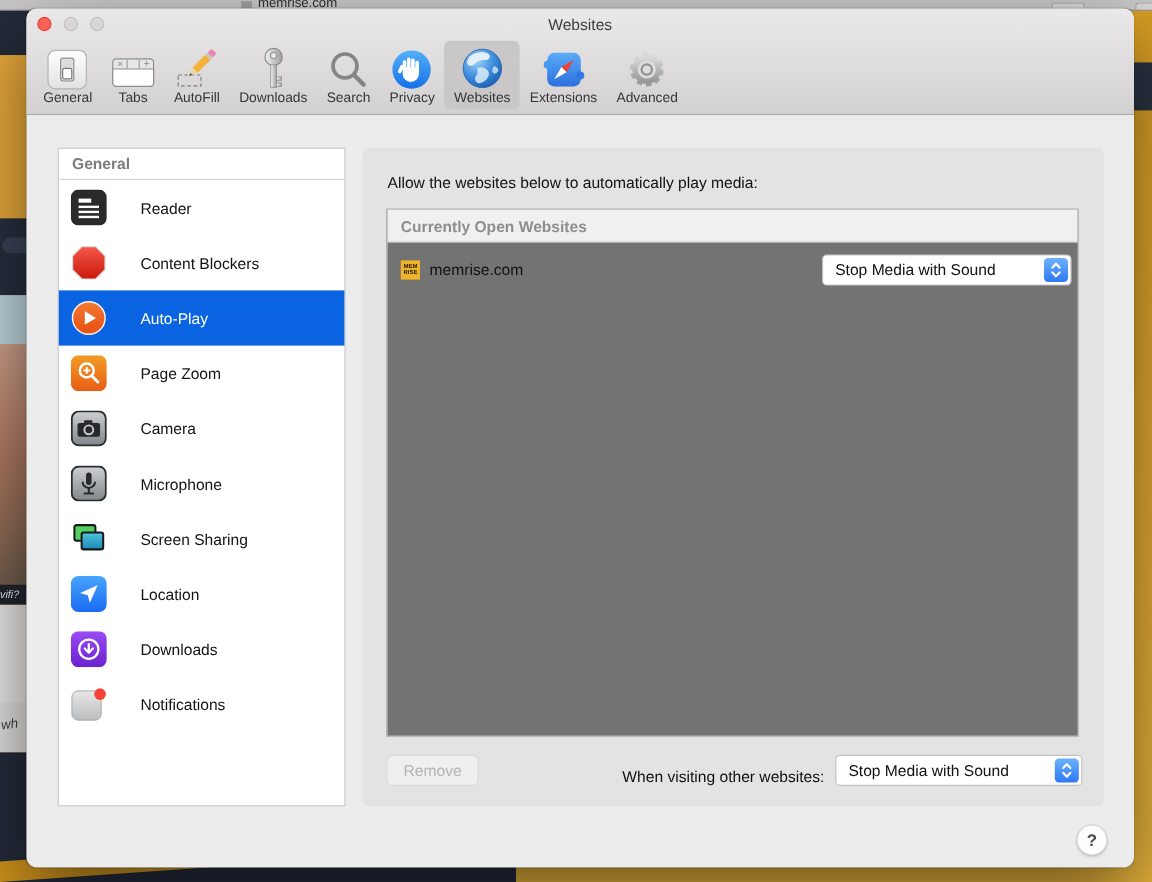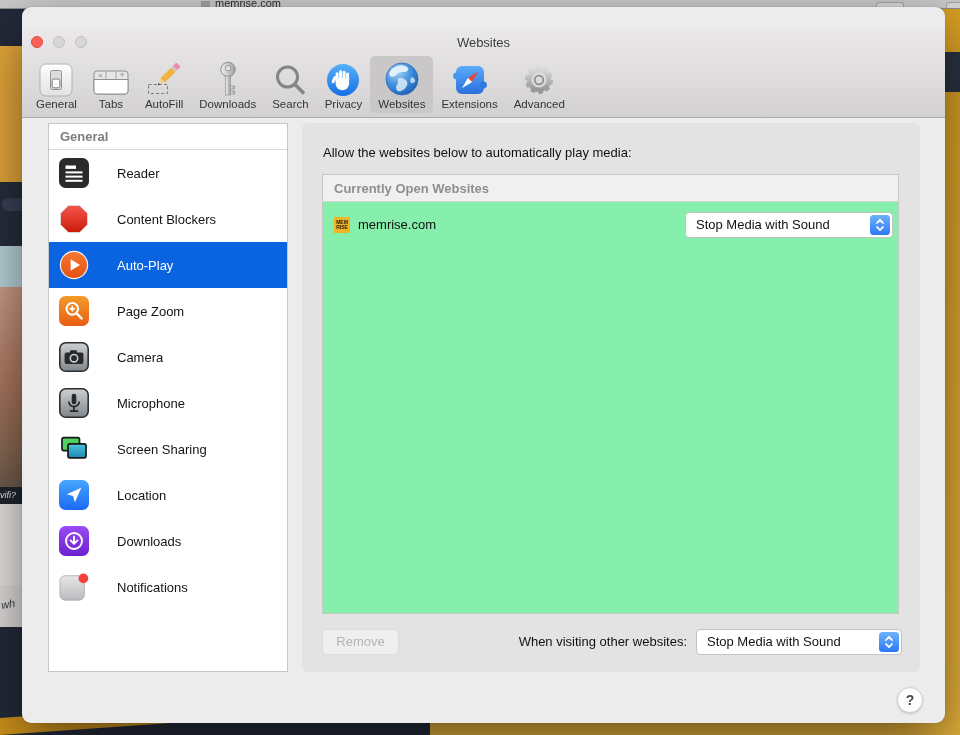--- a/index.html
+++ b/index.html
@@ -30,21 +30,21 @@
   .blk-card2 span { position:absolute; left:1px; top:13px; font-style:italic; font-size:11px; color:#3c3c3c; transform:rotate(-8deg); }
   .blk-navy3 { top:627px; height:108px; background:#252b3b; }
   .bg-right-navy { left:930px; top:52px; width:30px; height:40px; background:#2b3342; z-index:1; }
   .bg-bottom-navy { left:0; top:695px; width:430px; height:40px; background:#252b3b; z-index:1; }
   .bg-gold-band { left:-25px; top:705px; width:420px; height:17px; background:linear-gradient(90deg,#cf9118,#ecb63d); transform:rotate(-4deg); z-index:1; }
 
   
   .window { left:22px; top:7px; width:923px; height:716px; background:#ececec; border-radius:9px;
     box-shadow:0 24px 60px rgba(0,0,0,.52), 0 0 1px rgba(0,0,0,.45); z-index:5; }
   .chrome { position:absolute; top:0; left:0; right:0; height:89px; border-radius:9px 9px 0 0;
-    background:linear-gradient(#eae8e9 0%,#dedcdd 55%,#d2d0d1 100%); border-bottom:1px solid #acaaab;margin-top:22px; }
+    background:linear-gradient(#eae8e9 0%,#dedcdd 55%,#d2d0d1 100%); border-bottom:1px solid #acaaab; }
   .titlebar { position:relative; height:26px; }
   .light { position:absolute; top:7px; width:12px; height:12px; border-radius:50%; }
   .light-close { left:9px;  background:#f96156; border:1px solid #e04b41; }
   .light-gray  { background:#d8d6d6; border:1px solid #c2c0c0; }
   .l-min { left:31px; } .l-zoom { left:53px; }
   .win-title { text-align:center; font-size:13px; color:#3e3e3e; padding-top:6px; }
 
   .toolbar { position:absolute; top:26px; left:0; right:0; height:62px; display:flex; align-items:flex-start; padding-left:6px; }
   .tb-item { display:flex; flex-direction:column; align-items:center; padding:3px 8px 3px; border-radius:5px; margin-top:1px; }
   .tb-item.selected { background:#c9c7c8; }
@@ -54,36 +54,36 @@
   .content { position:absolute; top:90px; left:0; right:0; bottom:0; border-radius:0 0 9px 9px; }
 
   .sidebar { position:absolute; left:26px; top:26px; width:240px; height:549px; background:#fff; border:1px solid #c6c6c6; }
   .sb-header { font-size:13px; font-weight:bold; color:#7d7d7d; padding:5px 11px 5px; border-bottom:1px solid #d8d8d8; }
   .sb-item { height:46px; display:flex; align-items:center; padding-left:10px; gap:28px; font-size:13px; color:#141414; }
   .sb-item.selected { background:#0a63e1; color:#fff; }
   .sb-icon { width:30px; height:30px; flex:0 0 30px; display:flex; align-items:center; justify-content:center; }
 
   .pane { position:absolute; left:280px; top:26px; width:618px; height:549px; background:#e3e3e3; border-radius:6px; }
   .instruction { position:absolute; left:21px; top:22px; font-size:13px; color:#111; }
-  .sites-table { position:absolute; left:20px; top:51px; width:577px; height:440px; background:#86efac; border:1px solid #c6c6c6; }
+  .sites-table { position:absolute; left:20px; top:51px; width:577px; height:440px; background:#737373; border:1px solid #c6c6c6; }
   .table-header { height:27px; line-height:27px; background:#f0f0f0; border-bottom:1px solid #d4d4d4; padding-left:11px;
     font-size:13px; font-weight:bold; color:#8e8e8e; }
   .site-row { height:45px; display:flex; align-items:center; padding:0 5px 0 11px; }
   .favicon { width:16px; height:16px; background:#f0b429; display:flex; flex-direction:column; align-items:center; justify-content:center;
     font-size:5px; line-height:5px; font-weight:bold; color:#241a06; letter-spacing:0; }
   .site-name { font-size:13px; color:#111; margin-left:8px; flex:1; }
 
   .dropdown { height:26px; background:#fff; border:1px solid #c3c3c3; border-radius:4px; display:flex; align-items:center; }
   .dd-label { flex:1; font-size:13px; color:#111; padding:0 4px 0 10px; white-space:nowrap; overflow:hidden; }
   .dd-cap { width:20px; height:20px; margin:0 2px 0 0; border-radius:3.5px; background:linear-gradient(#6db2fc,#2d78f6);
     display:flex; align-items:center; justify-content:center; flex:0 0 20px; }
   .row-dd { width:208px; }
   .bottom-dd { width:206px; }
 
-  .bottom-row { position:absolute; left:20px; right:18px; top:505px; height:27px; display:flex; align-items:center; }
+  .bottom-row { position:absolute; left:20px; right:18px; top:505px; height:27px; display:flex; align-items:flex-end; }
   .remove-btn { width:77px; height:26px; border-radius:5px; background:#efefef; border:1px solid #dbdbdb; color:#b4b4b4;
     font-size:13px; display:flex; align-items:center; justify-content:center; }
   .when-label { margin-left:auto; font-size:13px; color:#111; padding-right:9px; white-space:nowrap; }
 
   .help-btn { position:absolute; left:875px; top:590px; width:26px; height:26px; border-radius:50%; background:#fdfdfd;
     border:1px solid #d2d2d2; box-shadow:0 1px 2px rgba(0,0,0,.18); font-size:14px; font-weight:bold; color:#4a4a4a;
     display:flex; align-items:center; justify-content:center; }
 </style>
 </head>
 <body>

